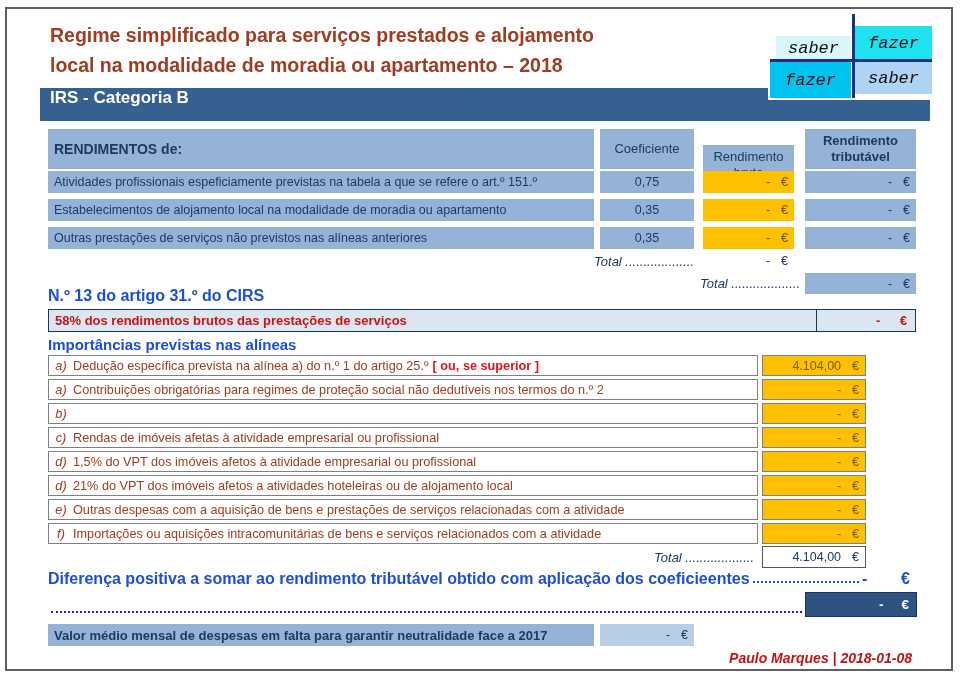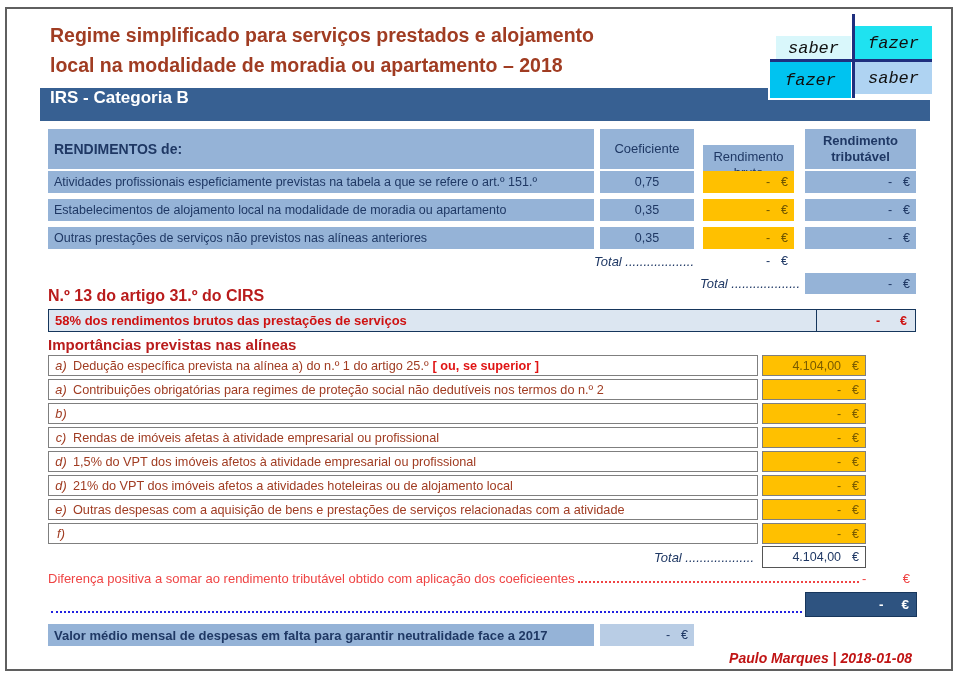--- a/index.html
+++ b/index.html
@@ -34,40 +34,40 @@
   .padl{padding-left:6px}
   .b{font-weight:bold}
   .ctr{justify-content:center}
   .money{justify-content:flex-end;padding-right:6px}
   .money .amt{flex:1;text-align:right;white-space:nowrap}
   .money .cur{margin-left:11px}
   .oc{color:#6E5500}
 
   .tot-label{font-style:italic;justify-content:flex-end;text-align:right;font-size:13px}
 
-  .h-blue{position:absolute;color:#b91c1c;font-weight:bold}
+  .h-blue{position:absolute;color:#1d4ed8;font-weight:bold}
 
   .row15{left:48px;top:309px;width:868px;height:23px;background:#DCE6F1;border:1px solid #16365C}
   .row15 .lbl{color:#CE1212;font-weight:bold;font-size:13px;padding-left:6px}
   .row15 .div15{position:absolute;left:767px;top:0;bottom:0;width:1px;background:#16365C}
   .row15 .val{position:absolute;right:0;top:0;bottom:0;width:98px;display:flex;align-items:center;
               justify-content:flex-end;color:#CE1212;font-weight:bold;padding-right:8px}
   .row15 .val .cur{margin-left:20px}
 
   .albox{left:48px;width:710px;height:21px;background:#ffffff;border:1px solid #7f7f7f;color:#A03C22;font-size:12.7px}
   .albox .letter{font-style:italic;width:24px;text-align:center;flex:0 0 auto}
   .albox .alsuffix{font-weight:bold;color:#E01414;margin-left:4px;white-space:pre}
   .alval{left:762px;width:104px;height:21px;border:1px solid #7f7f7f;color:#7A5B00}
 
   .t3label{font-style:italic;font-size:13px}
   .t3val{background:#ffffff;border:1px solid #555555;color:#1F3864}
 
   .flexrow{position:absolute;display:flex;align-items:center;box-sizing:border-box}
   .leader{flex:1;border-bottom:2px dotted currentColor;margin:0 3px 4px 3px;align-self:flex-end;height:1px}
-  .dif{color:#ef4444;font-weight:normal;font-size:13px}
+  .dif{color:#1d4ed8;font-weight:bold;font-size:16px}
   .difval{width:48px;display:flex;justify-content:space-between}
   .rt{color:#2222E0;font-weight:bold;font-size:15px}
   .rtcell{width:112px;height:25px;background:#2E5380;border:1px solid #17365C;color:#ffffff;
           display:flex;align-items:center;justify-content:flex-end;padding-right:7px;box-sizing:border-box;font-size:13.5px}
   .rtcell .cur{margin-left:18px}
 
   .valmed-val{background:#B9CDE5}
   .footer{left:560px;top:650px;width:352px;text-align:right;font-style:italic;font-weight:bold;
           font-size:14px;color:#C01414}
 </style>
@@ -239,20 +239,21 @@
   <span class="letter">e)</span>
   <span>Outras despesas com a aquisição de bens e prestações de serviços relacionadas com a atividade</span>
 </div>
 <div class="cell money bg-orange alval" style="top:499px">
   <span class="amt">-</span>
   <span class="cur">€</span>
 </div>
 
 <div class="cell albox" style="top:523px">
   <span class="letter">f)</span>
+  <span>Importações ou aquisições intracomunitárias de bens e serviços relacionados com a atividade</span>
 </div>
 <div class="cell money bg-orange alval" style="top:523px">
   <span class="amt">-</span>
   <span class="cur">€</span>
 </div>
 
 <div class="cell t3label" style="left:500px;top:547px;width:254px;height:21px;justify-content:flex-end">
   <span>Total ...................</span>
 </div>
 <div class="cell money t3val" style="left:762px;top:546px;width:104px;height:22px">

